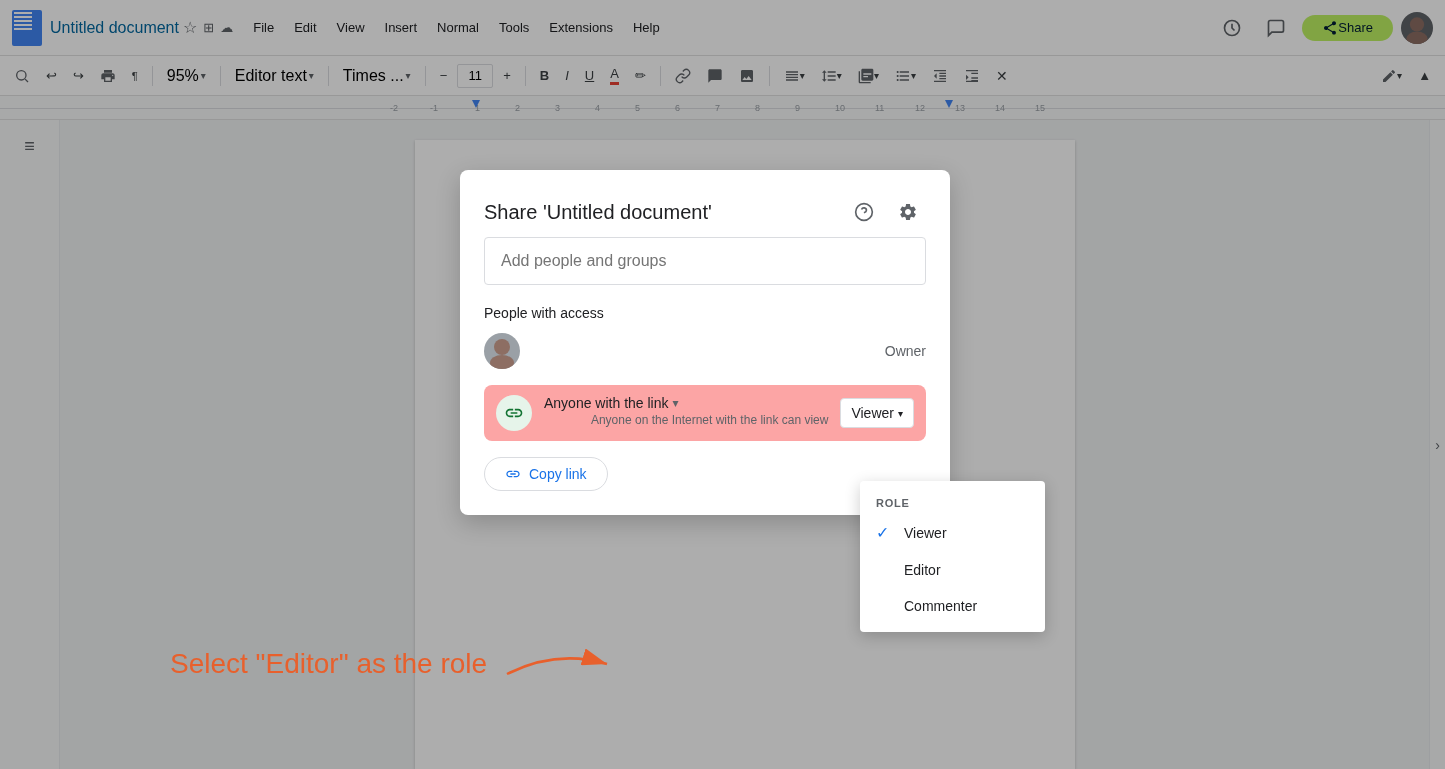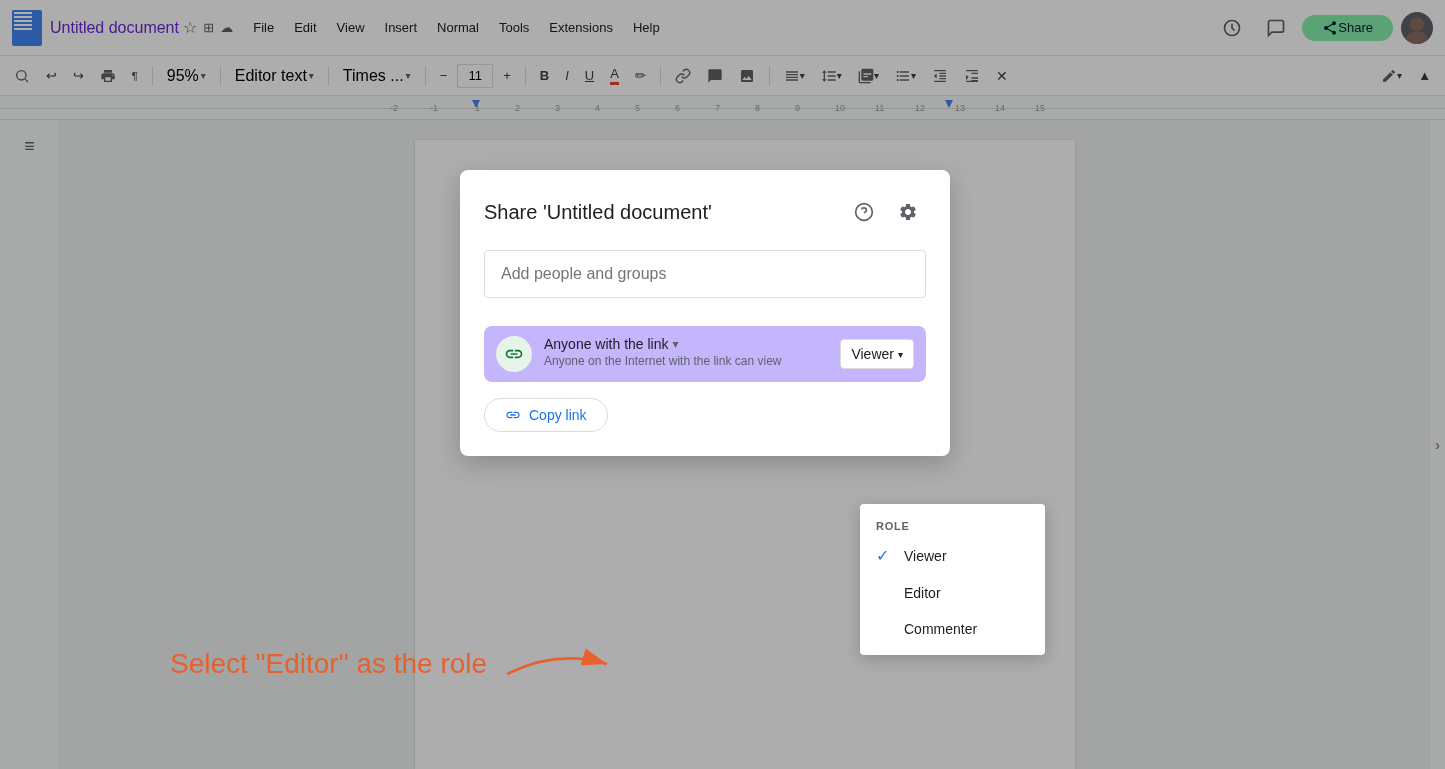--- a/index.html
+++ b/index.html
@@ -35,21 +35,21 @@
     .doc-icon::after {
       content: '';
       position: absolute;
       top: 2px; left: 2px;
       width: 18px; height: 2px;
       background: white;
       box-shadow: 0 4px 0 white, 0 8px 0 white, 0 12px 0 white, 0 16px 0 white;
     }
     .doc-title {
       font-size: 16px;
-      color: #6d28d9;
+      color: #0369a1;
       margin-right: 4px;
     }
     .title-icons {
       display: flex;
       align-items: center;
       gap: 6px;
       margin-right: 12px;
     }
     .title-icon {
       color: #5f6368;
@@ -75,21 +75,21 @@
     }
     .icon-btn {
       width: 36px; height: 36px;
       border-radius: 50%;
       display: flex; align-items: center; justify-content: center;
       cursor: pointer;
       color: #5f6368;
       font-size: 18px;
     }
     .share-btn {
-      background: #86efac;
+      background: #bef264;
       color: #001d35;
       border: none;
       border-radius: 20px;
       padding: 5px 20px;
       font-size: 13px;
       font-weight: 500;
       cursor: pointer;
       display: flex;
       align-items: center;
     }
@@ -225,21 +225,21 @@
       background: white;
       border-radius: 8px;
       box-shadow: 0 8px 24px rgba(0,0,0,0.2);
       z-index: 200;
       padding: 24px 24px 24px 24px;
     }
     .dialog-header {
       display: flex;
       align-items: center;
       justify-content: space-between;
-      margin-bottom: 20px;
+      margin-bottom: 7px;
     }
     .dialog-title {
       font-size: 20px;
       color: #202124;
       font-weight: 400;
     }
     .dialog-icons {
       display: flex;
       gap: 8px;
     }
@@ -299,22 +299,23 @@
     
     .general-access-section {
       margin-top: 8px;
     }
     .access-row {
       display: flex;
       align-items: flex-start;
       gap: 12px;
       padding: 8px 0;
       border-radius: 8px;
-      background: #c4b5fd;
+      background: #fca5a5;
       padding: 10px 12px;
+      text-align: right;
     }
     .access-icon {
       width: 36px; height: 36px;
       border-radius: 50%;
       background: #e6f4ea;
       display: flex; align-items: center; justify-content: center;
       flex-shrink: 0;
       font-size: 18px;
     }
     .access-info {
@@ -362,21 +363,21 @@
       cursor: pointer;
       font-size: 14px;
       color: #1a73e8;
       margin-top: 16px;
       font-weight: 500;
     }
 
     
     #role-dropdown {
       position: absolute;
-      top: 504px;
+      top: 481px;
       left: 860px;
       background: white;
       border-radius: 4px;
       box-shadow: 0 4px 16px rgba(0,0,0,0.2);
       z-index: 300;
       width: 185px;
       padding: 8px 0;
     }
     .role-header {
       font-size: 11px;
@@ -625,20 +626,31 @@
           </svg>
       </div>
       <div class="dialog-icon-btn" title="Settings">
         <svg width="20" height="20" viewBox="0 0 24 24" fill="#5f6368">
             <path d="M19.14,12.94c0.04-0.3,0.06-0.61,0.06-0.94c0-0.32-0.02-0.64-0.07-0.94l2.03-1.58c0.18-0.14,0.23-0.41,0.12-0.61 l-1.92-3.32c-0.12-0.22-0.37-0.29-0.59-0.22l-2.39,0.96c-0.5-0.38-1.03-0.7-1.62-0.94L14.4,2.81c-0.04-0.24-0.24-0.41-0.48-0.41 h-3.84c-0.24,0-0.43,0.17-0.47,0.41L9.25,5.35C8.66,5.59,8.12,5.92,7.63,6.29L5.24,5.33c-0.22-0.08-0.47,0-0.59,0.22L2.74,8.87 C2.62,9.08,2.66,9.34,2.86,9.48l2.03,1.58C4.84,11.36,4.8,11.69,4.8,12s0.02,0.64,0.07,0.94l-2.03,1.58 c-0.18,0.14-0.23,0.41-0.12,0.61l1.92,3.32c0.12,0.22,0.37,0.29,0.59,0.22l2.39-0.96c0.5,0.38,1.03,0.7,1.62,0.94l0.36,2.54 c0.05,0.24,0.24,0.41,0.48,0.41h3.84c0.24,0,0.44-0.17,0.47-0.41l0.36-2.54c0.59-0.24,1.13-0.56,1.62-0.94l2.39,0.96 c0.22,0.08,0.47,0,0.59-0.22l1.92-3.32c0.12-0.22,0.07-0.47-0.12-0.61L19.14,12.94z M12,15.6c-1.98,0-3.6-1.62-3.6-3.6 s1.62-3.6,3.6-3.6s3.6,1.62,3.6,3.6S13.98,15.6,12,15.6z"></path>
           </svg>
       </div>
     </div>
   </div>
   <input class="add-people-input" type="text" placeholder="Add people and groups" style="">
+  <div class="section-title">People with access</div>
+  <div class="person-row">
+    <div class="person-avatar">
+      <svg viewBox="0 0 36 36" fill="#5f6368">
+          <circle cx="18" cy="14" r="8" fill="#8d6e63"></circle>
+          <ellipse cx="18" cy="30" rx="12" ry="8" fill="#8d6e63"></ellipse>
+        </svg>
+    </div>
+    <div class="person-info"></div>
+    <span class="person-role">Owner</span>
+  </div>
 
   <div class="general-access-section">
     <div class="access-row">
       <div class="access-icon">
         <svg width="20" height="20" viewBox="0 0 24 24" fill="#137333">
             <path d="M3.9 12c0-1.71 1.39-3.1 3.1-3.1h4V7H7c-2.76 0-5 2.24-5 5s2.24 5 5 5h4v-1.9H7c-1.71 0-3.1-1.39-3.1-3.1zM8 13h8v-2H8v2zm9-6h-4v1.9h4c1.71 0 3.1 1.39 3.1 3.1s-1.39 3.1-3.1 3.1h-4V17h4c2.76 0 5-2.24 5-5s-2.24-5-5-5z"></path>
           </svg>
       </div>
       <div class="access-info">
         <div class="access-title-row">

